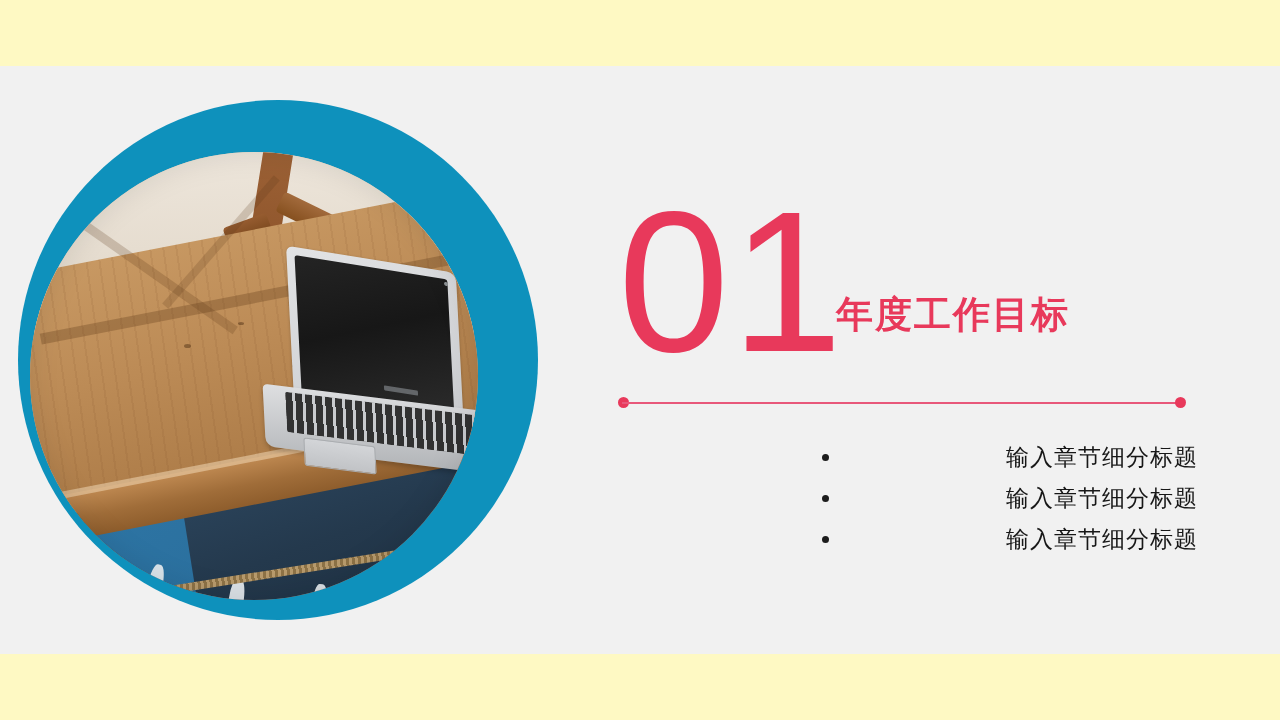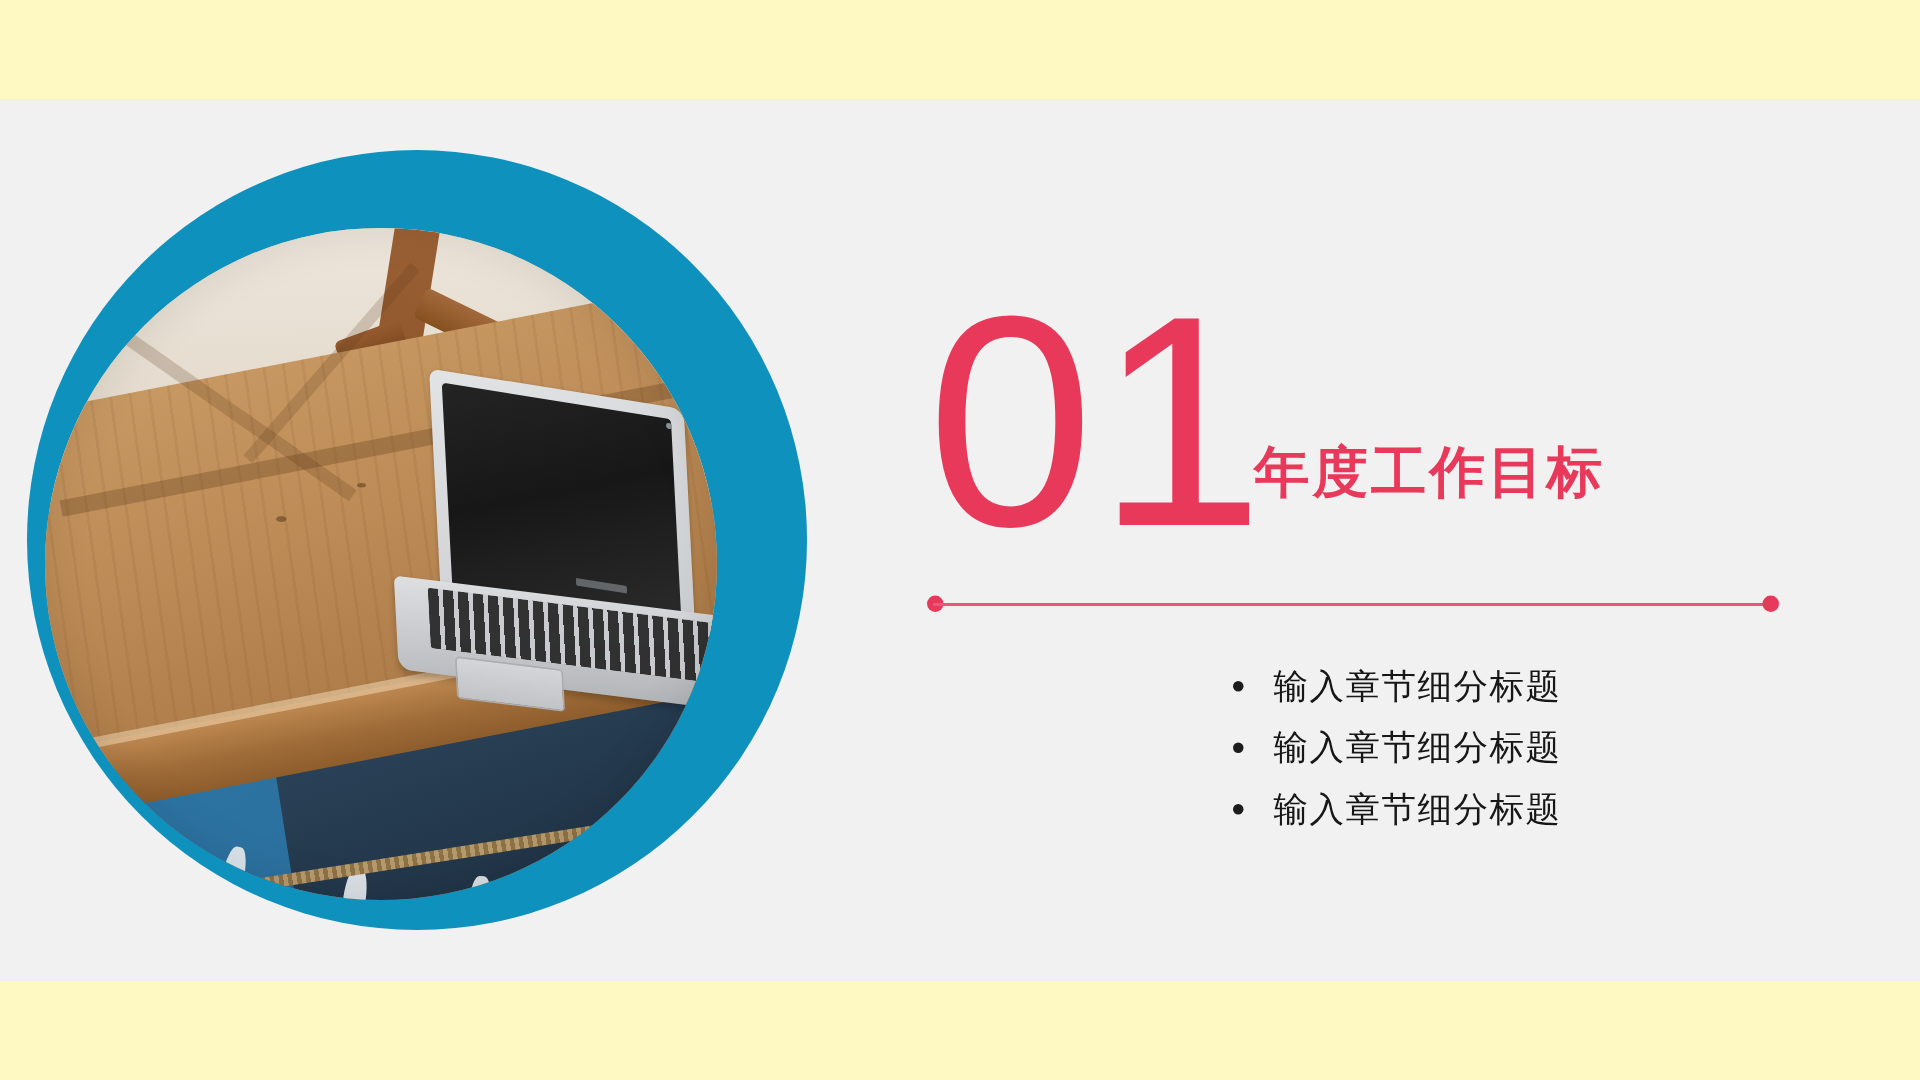--- a/index.html
+++ b/index.html
@@ -327,20 +327,21 @@
   .bullets {
     margin-top: 28px;
     padding: 0;
     list-style: none;
   }
   .bullet-item {
     display: flex;
     align-items: center;
     height: 41px;
     padding-left: 204px;
+    justify-content: space-between;
   }
   .bullet-dot {
     width: 7px;
     height: 7px;
     border-radius: 50%;
     background: #1c1c1c;
     flex: 0 0 auto;
   }
   .bullet-text {
     margin-left: 20px;

